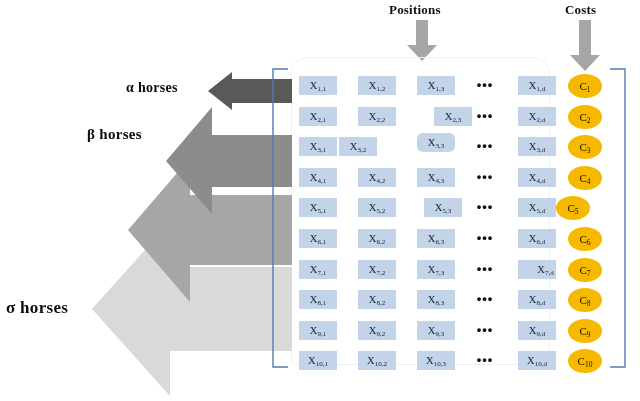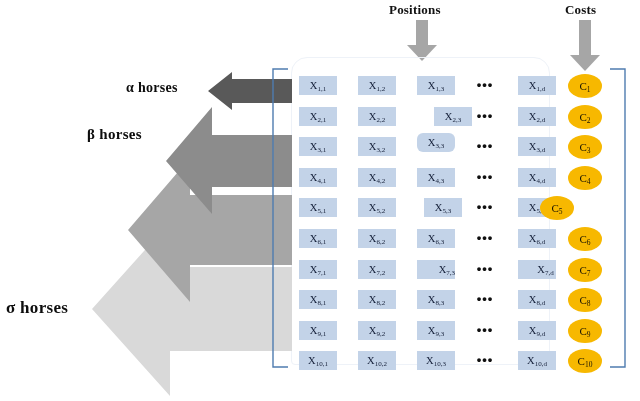--- a/index.html
+++ b/index.html
@@ -199,42 +199,42 @@
       <div class="cell" style="left: 358px; top: 76px;">X<sub>1,2</sub></div>
       <div class="cell" style="left: 417px; top: 76px;">X<sub>1,3</sub></div>
       <div class="cell" style="left: 518px; top: 76px;">X<sub>1,d</sub></div>
       <div class="ellipsis" style="left: 470px; top: 76px;">•••</div>
       <div class="cell" style="left: 299px; top: 106.6px;">X<sub>2,1</sub></div>
       <div class="cell" style="left: 358px; top: 106.6px;">X<sub>2,2</sub></div>
       <div class="cell" style="left: 434px; top: 106.6px;">X<sub>2,3</sub></div>
       <div class="cell" style="left: 518px; top: 106.6px;">X<sub>2,d</sub></div>
       <div class="ellipsis" style="left: 470px; top: 106.6px;">•••</div>
       <div class="cell" style="left: 299px; top: 137.2px;">X<sub>3,1</sub></div>
-      <div class="cell" style="left: 358px; top: 137.2px;">X<sub>3,2</sub></div>
+      <div class="cell" style="left: 339px; top: 137.2px;">X<sub>3,2</sub></div>
       <div class="cell" style="left: 417px; top: 133px; border-radius: 6px;">X<sub>3,3</sub></div>
       <div class="cell" style="left: 518px; top: 137.2px;">X<sub>3,d</sub></div>
       <div class="ellipsis" style="left: 470px; top: 137.2px;">•••</div>
       <div class="cell" style="left: 299px; top: 167.8px;">X<sub>4,1</sub></div>
       <div class="cell" style="left: 358px; top: 167.8px;">X<sub>4,2</sub></div>
       <div class="cell" style="left: 417px; top: 167.8px;">X<sub>4,3</sub></div>
       <div class="cell" style="left: 518px; top: 167.8px;">X<sub>4,d</sub></div>
       <div class="ellipsis" style="left: 470px; top: 167.8px;">•••</div>
       <div class="cell" style="left: 299px; top: 198.4px;">X<sub>5,1</sub></div>
       <div class="cell" style="left: 358px; top: 198.4px;">X<sub>5,2</sub></div>
       <div class="cell" style="left: 417px; top: 198.4px; margin-left: 7px;">X<sub>5,3</sub></div>
       <div class="cell" style="left: 518px; top: 198.4px;">X<sub>5,d</sub></div>
       <div class="ellipsis" style="left: 470px; top: 198.4px;">•••</div>
       <div class="cell" style="left: 299px; top: 229px;">X<sub>6,1</sub></div>
       <div class="cell" style="left: 358px; top: 229px;">X<sub>6,2</sub></div>
       <div class="cell" style="left: 417px; top: 229px;">X<sub>6,3</sub></div>
       <div class="cell" style="left: 518px; top: 229px;">X<sub>6,d</sub></div>
       <div class="ellipsis" style="left: 470px; top: 229px;">•••</div>
       <div class="cell" style="left: 299px; top: 259.6px;">X<sub>7,1</sub></div>
       <div class="cell" style="left: 358px; top: 259.6px;">X<sub>7,2</sub></div>
-      <div class="cell" style="left: 417px; top: 259.6px; text-align: right;">X<sub>7,3</sub></div>
+      <div class="cell" style="left: 417px; top: 259.6px;">X<sub>7,3</sub></div>
       <div class="cell" style="left: 518px; top: 259.6px; padding-left: 17px;">X<sub>7,d</sub></div>
       <div class="ellipsis" style="left: 470px; top: 259.6px;">•••</div>
       <div class="cell" style="left: 299px; top: 290.2px;">X<sub>8,1</sub></div>
       <div class="cell" style="left: 358px; top: 290.2px;">X<sub>8,2</sub></div>
       <div class="cell" style="left: 417px; top: 290.2px;">X<sub>8,3</sub></div>
       <div class="cell" style="left: 518px; top: 290.2px;">X<sub>8,d</sub></div>
       <div class="ellipsis" style="left: 470px; top: 290.2px;">•••</div>
       <div class="cell" style="left: 299px; top: 320.8px;">X<sub>9,1</sub></div>
       <div class="cell" style="left: 358px; top: 320.8px;">X<sub>9,2</sub></div>
       <div class="cell" style="left: 417px; top: 320.8px;">X<sub>9,3</sub></div>
@@ -245,21 +245,21 @@
       <div class="cell" style="left: 417px; top: 351.4px;">X<sub>10,3</sub></div>
       <div class="cell" style="left: 518px; top: 351.4px;">X<sub>10,d</sub></div>
       <div class="ellipsis" style="left: 470px; top: 351.4px;">•••</div>
     </div>
 
   <div id="cost-nodes">
       <div class="cost" style="left: 568px; top: 74px;">C<sub>1</sub></div>
       <div class="cost" style="left: 568px; top: 104.6px;">C<sub>2</sub></div>
       <div class="cost" style="left: 568px; top: 135.2px;">C<sub>3</sub></div>
       <div class="cost" style="left: 568px; top: 165.8px;">C<sub>4</sub></div>
-      <div class="cost" style="left: 540px; top: 196.4px;">C<sub>5</sub></div>
+      <div class="cost" style="left: 556px; top: 196.4px;">C<sub>5</sub></div>
       <div class="cost" style="left: 568px; top: 227px;">C<sub>6</sub></div>
       <div class="cost" style="left: 568px; top: 257.6px;">C<sub>7</sub></div>
       <div class="cost" style="left: 568px; top: 288.2px;">C<sub>8</sub></div>
       <div class="cost" style="left: 568px; top: 318.8px;">C<sub>9</sub></div>
       <div class="cost" style="left: 568px; top: 349.4px;">C<sub>10</sub></div>
     </div>
 
 </div>
 
 </body></html>

